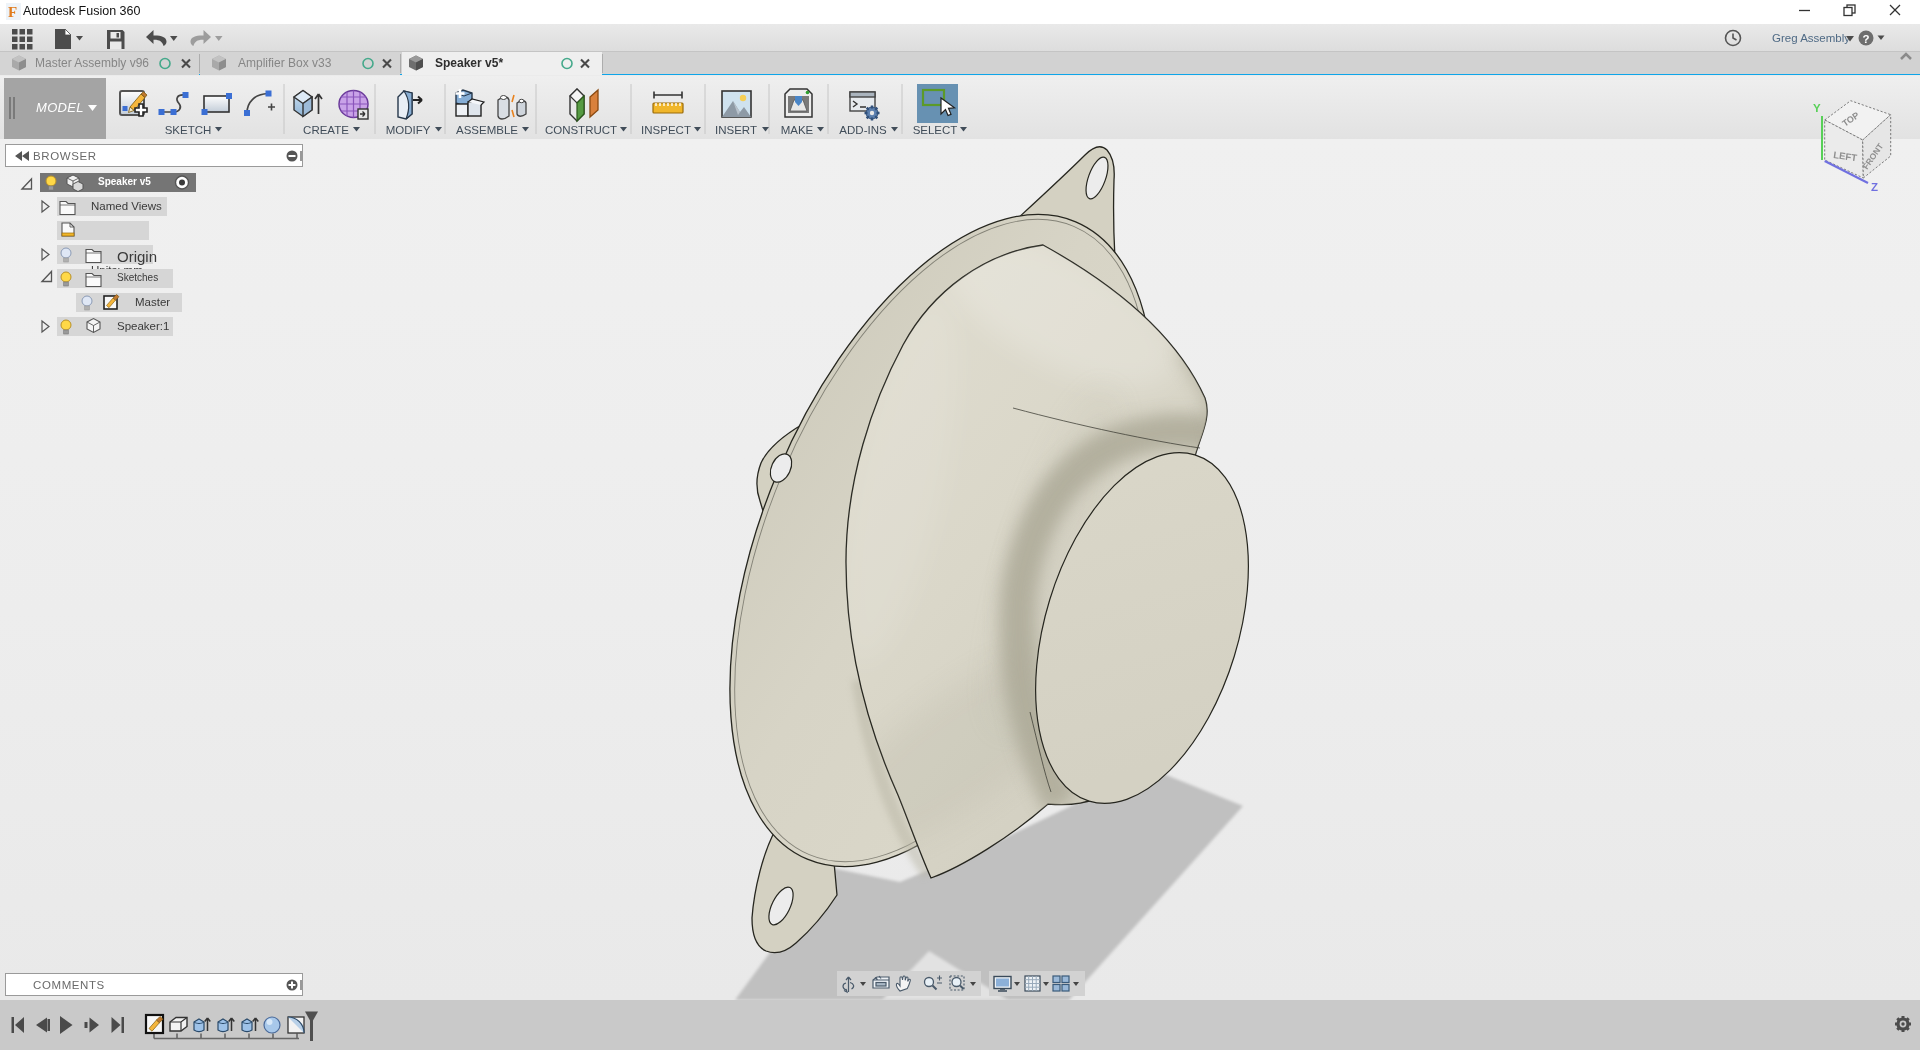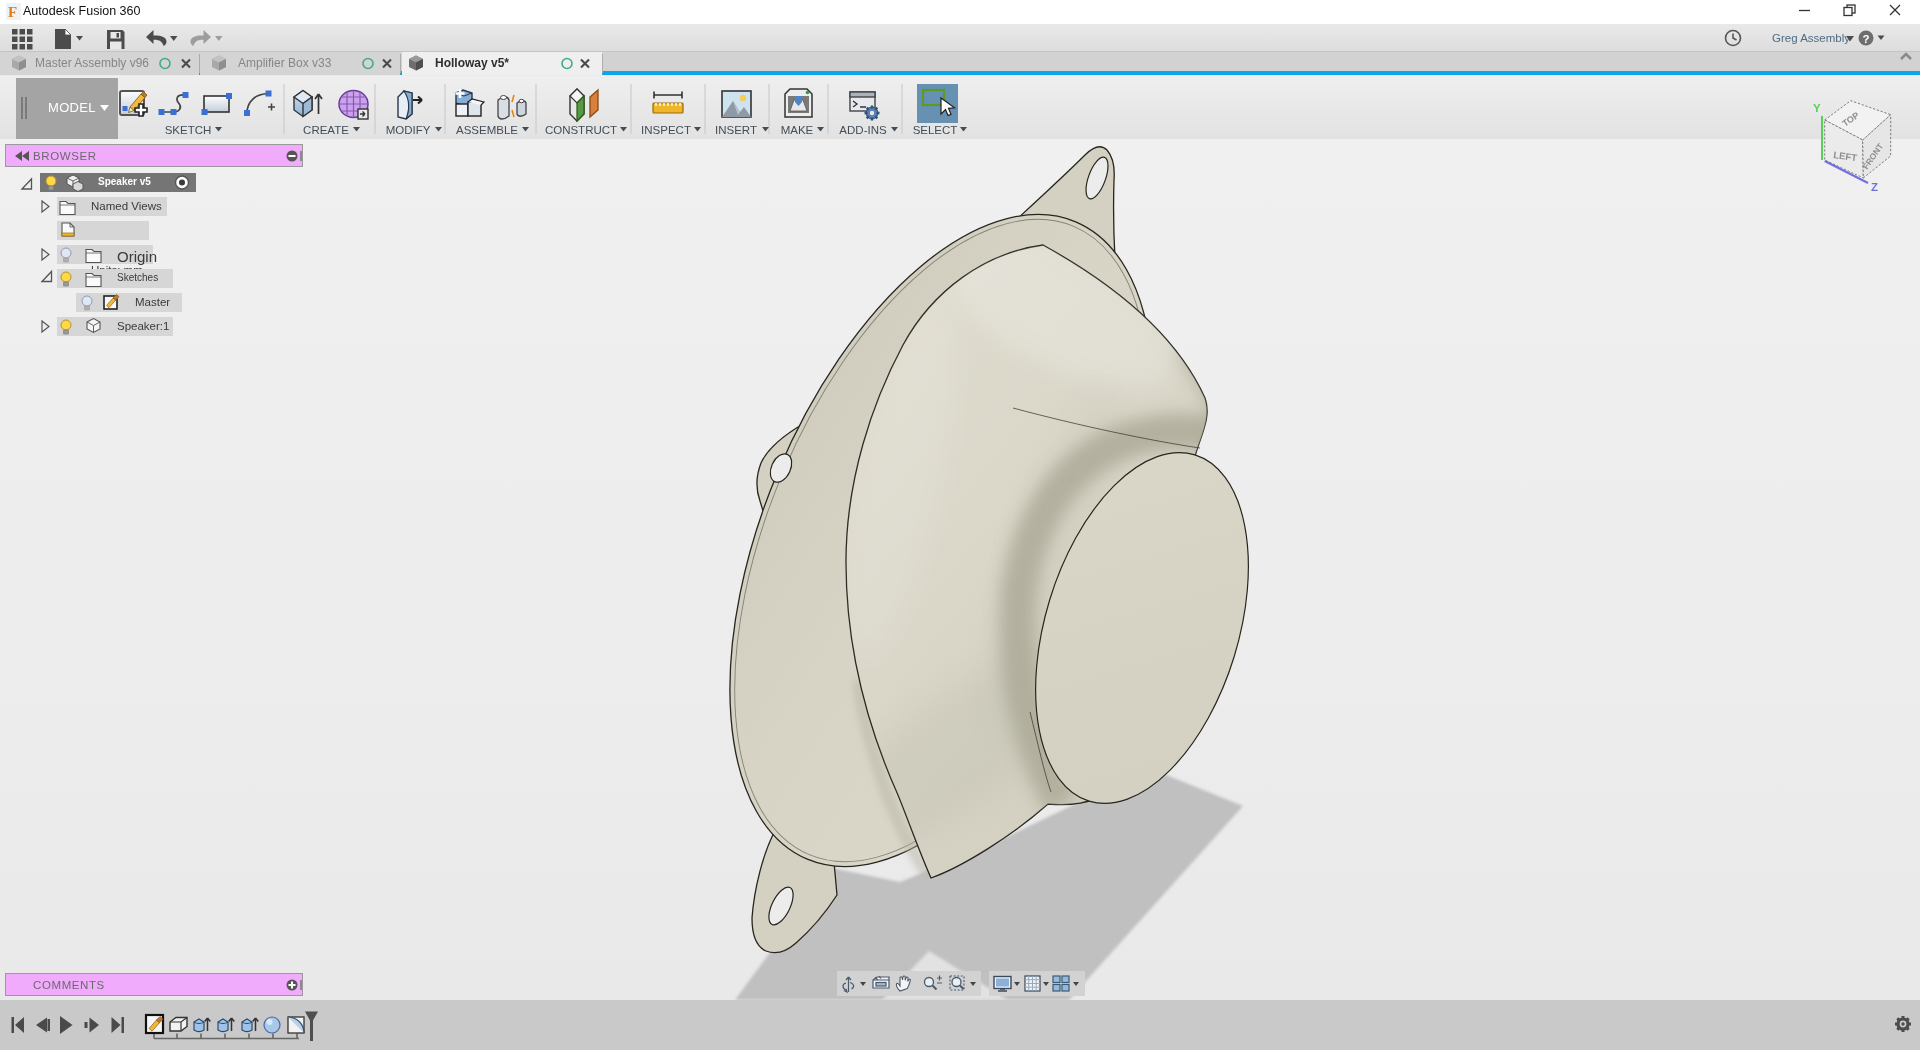--- a/index.html
+++ b/index.html
@@ -7,32 +7,32 @@
   #app { position:relative; width:1920px; height:1050px; background:#ebebeb; }
   .abs { position:absolute; }
   
   #titlebar { position:absolute; left:0; top:0; width:1920px; height:24px; background:#ffffff; }
   #titlebar .ttext { position:absolute; left:23px; top:4px; font-size:12.5px; color:#111; }
   
   #qat { position:absolute; left:0; top:24px; width:1920px; height:28px;
          background:linear-gradient(#e9e9e9,#dddddd); border-bottom:1px solid #c4c4c4; }
   
   #tabbar { position:absolute; left:0; top:52px; width:1920px; height:23px; background:#d2d2d2;
-            border-bottom:4px solid #0ea5e9; }
+            border-bottom:1px solid #0ea5e9; }
   .tab { position:absolute; top:0; height:23px; }
   .tab .ttl { position:absolute; top:4px; font-size:12px; white-space:nowrap; }
   
   #ribbon { position:absolute; left:0; top:76px; width:1920px; height:63px; background:linear-gradient(#efefef,#e2e2e2); }
-  #modelbtn { position:absolute; left:16px; top:2px; width:102px; height:68px; background:#a4a4a4; }
+  #modelbtn { position:absolute; left:4px; top:2px; width:102px; height:68px; background:#a4a4a4;font-style:italic; }
   #modelbtn .mtext { position:absolute; left:32px; top:22px; color:#ffffff; font-size:13px; letter-spacing:0.3px;}
   
   #viewport { position:absolute; left:0; top:139px; width:1920px; height:861px;
               background:linear-gradient(#f0f0f0 0%, #ededed 55%, #e9e9e9 100%); }
   
-  .panelbar { position:absolute; height:23px; background:#f0abfc; border:1px solid #9a9a9a; }
+  .panelbar { position:absolute; height:23px; background:#ffffff; border:1px solid #9a9a9a; }
   .panelbar .ptext { position:absolute; left:27px; top:5px; font-size:11.5px; color:#6a6a6a; letter-spacing:0.6px; }
   .trow { position:absolute; height:19px; background:#d6d6d6; font-size:11.5px; color:#3a3a3a; }
   
   #bottombar { position:absolute; left:0; top:1000px; width:1920px; height:50px; background:#c9c9c9; }
 </style>
 </head>
 <body>
 <div id="app">
 
   <div id="titlebar">
@@ -137,21 +137,21 @@
 
       <path d="M1901 66 l5 -5 l5 5" transform="translate(0,-59)" fill="none" stroke="#8a8a8a" stroke-width="2.5"></path>
     </svg>
     <div class="tab" style="left:0;width:199px">
         <div class="ttl" style="left:35px;color:#868686;">Master Assembly v96</div>
       </div>
     <div class="tab" style="left:200px;width:200px">
         <div class="ttl" style="left:38px;color:#868686;">Amplifier Box v33</div>
       </div>
     <div class="tab" style="left:402px;width:200px">
-        <div class="ttl" style="left:33px;color:#2e2e2e;font-weight:bold;">Holloway v5*</div>
+        <div class="ttl" style="left:33px;color:#2e2e2e;font-weight:bold;">Speaker v5*</div>
       </div>
   </div>
 
   <div id="ribbon">
     <div id="modelbtn">
       <div class="mtext">MODEL</div>
       <svg class="abs" style="left:0;top:0" width="102" height="59">
         <line x1="6" y1="19" x2="6" y2="41" stroke="#6d6d6d" stroke-width="1.5"></line>
         <line x1="10" y1="19" x2="10" y2="41" stroke="#6d6d6d" stroke-width="1.5"></line>
         <path d="M84 27 l9 0 l-4.5 6 Z" fill="#fdfdfd"></path>

